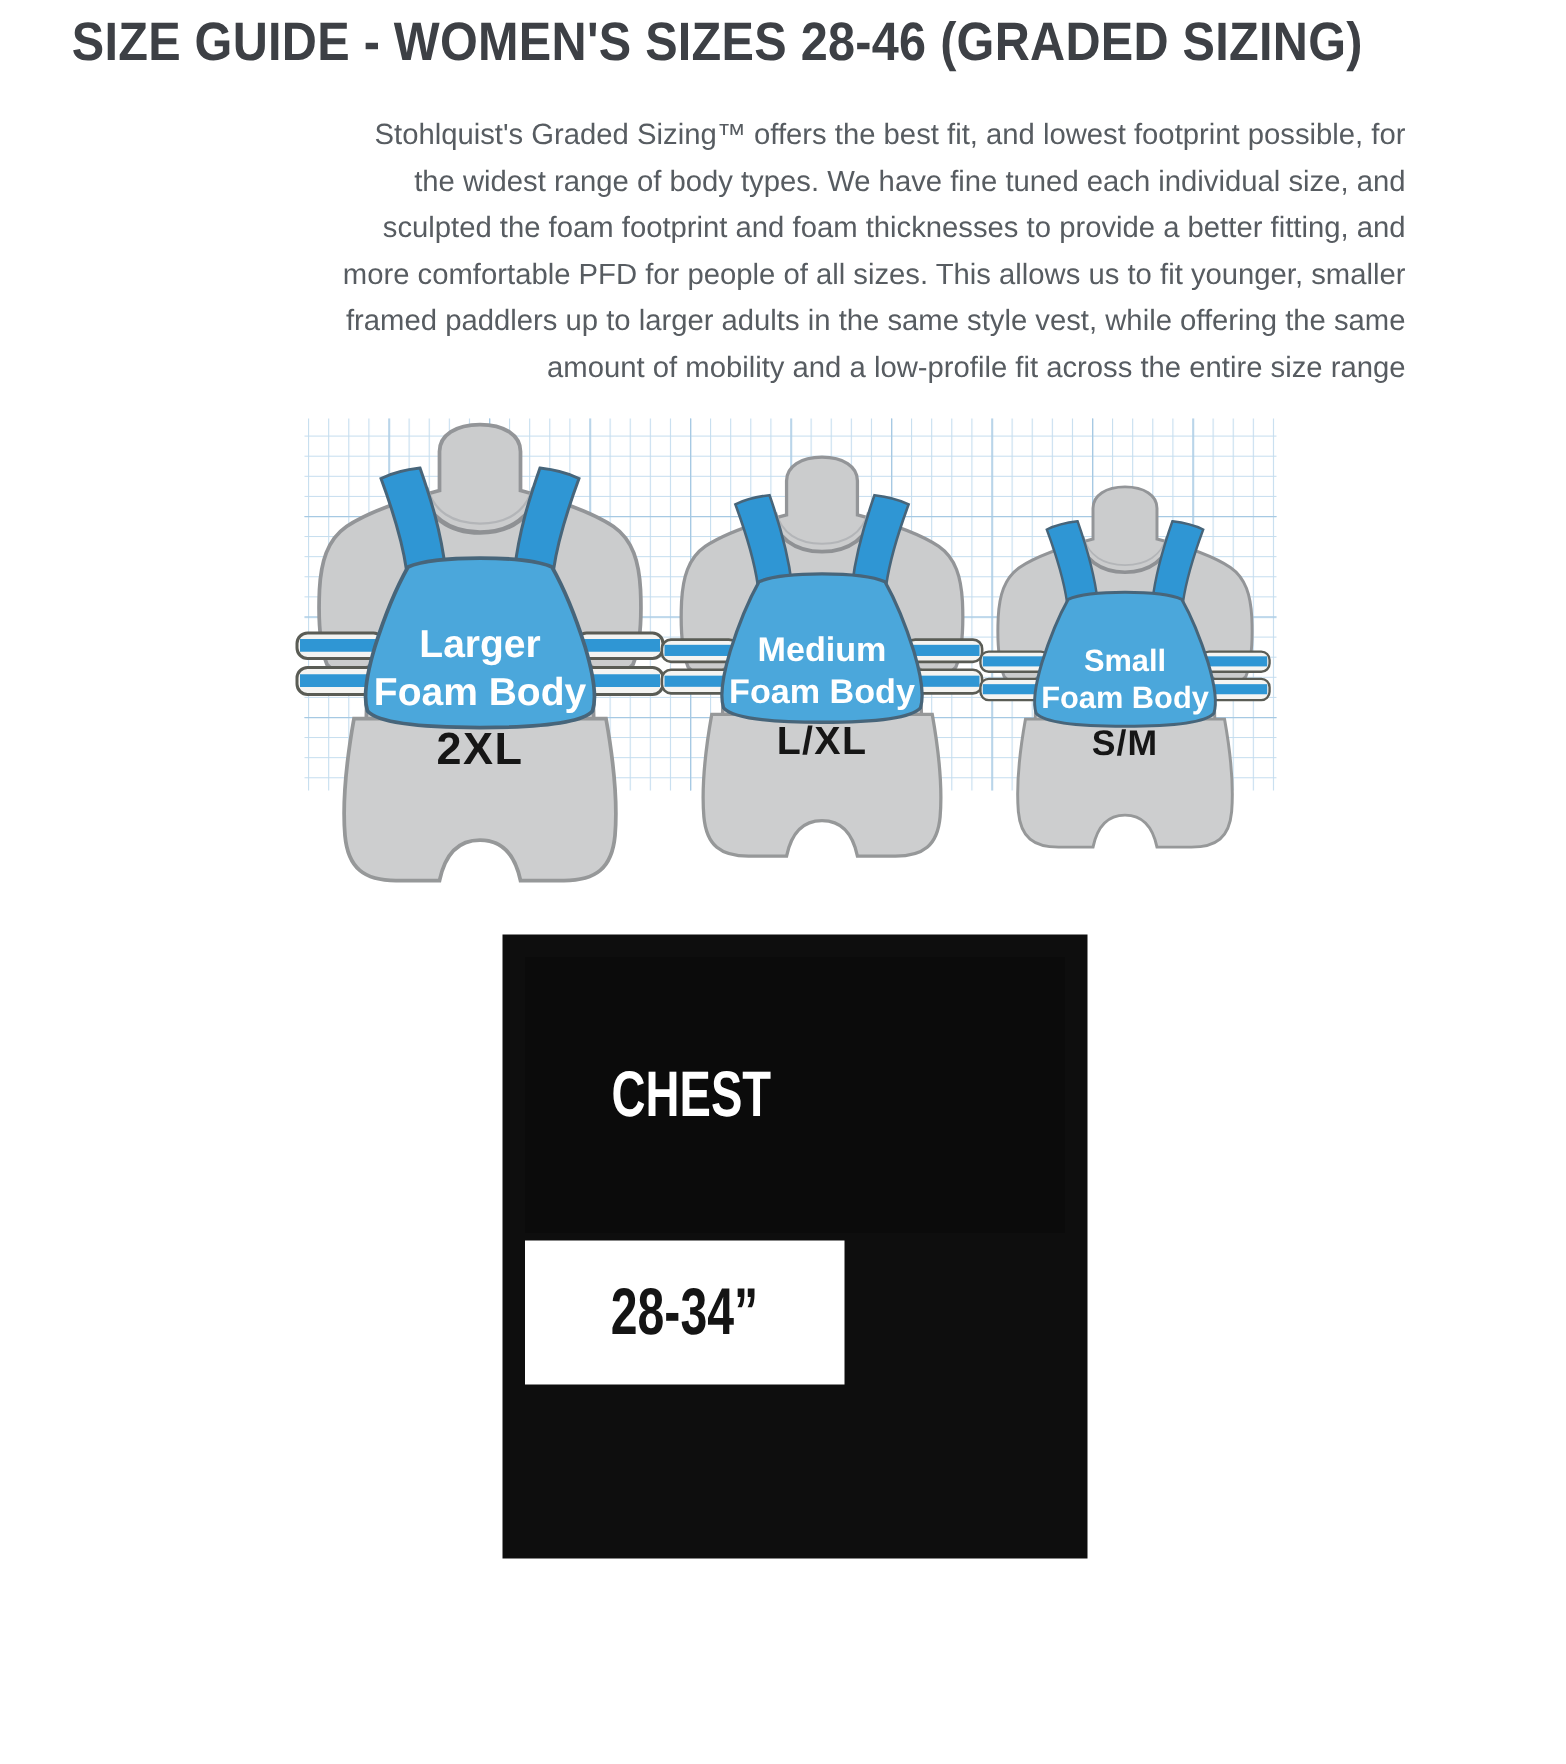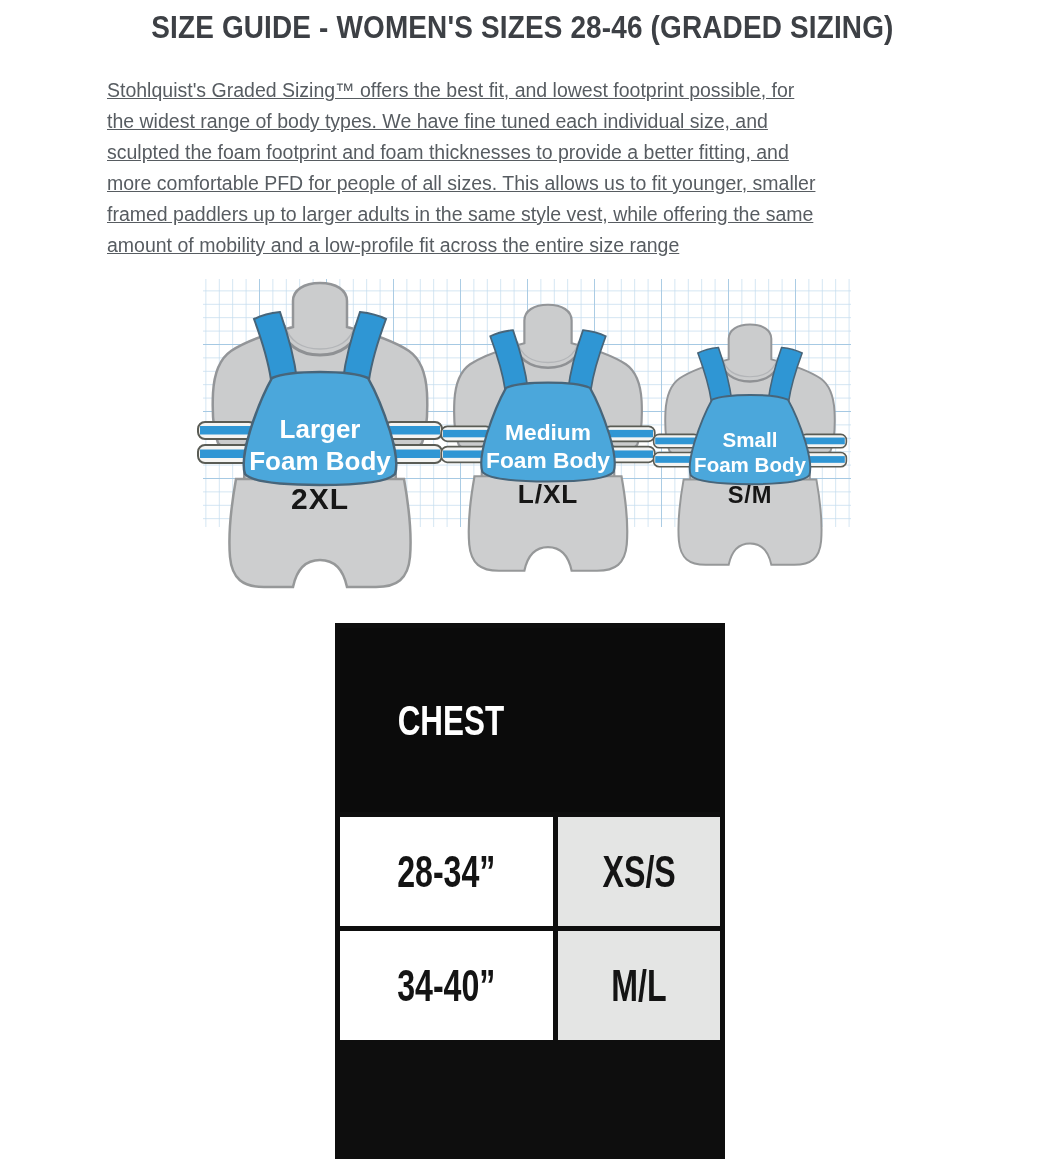--- a/index.html
+++ b/index.html
@@ -1,46 +1,45 @@
 <!DOCTYPE html>
 <html><head>
 <meta charset="utf-8">
 <style>
   html,body{margin:0;padding:0;}
   body{
     width:1044px;height:1176px;background:#ffffff;overflow:hidden;
     font-family:"Liberation Sans",sans-serif;position:relative;
   }
   .page-title{
-    margin:13px 0 0 0;text-align:center;white-space:nowrap;
-    font-size:31px;line-height:30px;font-weight:bold;color:#3d4045;
+    margin:13px 0 0 0;white-space:nowrap;
+    font-size:36px;line-height:30px;font-weight:bold;color:#3d4045;
     letter-spacing:.2px;
   }
   .page-title .cond-t{display:inline-block;transform:scaleX(.9);transform-origin:center;}
   .intro{
-    width:830px;margin:32px auto 16px auto;text-align:left;
+    width:830px;margin:32px auto 16px auto;text-align:right;
     font-size:19.5px;line-height:31px;color:#575c61;
     white-space:pre-line;
-    text-decoration:underline;
   }
   .illustration-wrap{width:660px;height:320px;margin:14px auto 0 auto;position:relative;}
   svg text{font-family:"Liberation Sans",sans-serif;}
   .vest-label{fill:#ffffff;font-weight:bold;font-size:26px;text-anchor:middle;}
   .size-label{fill:#161616;font-weight:bold;font-size:30px;text-anchor:middle;letter-spacing:1px;}
 
   
   .size-table{
     margin:26px 0 0 335px;width:390px;box-sizing:border-box;
-    background:#0e0e0e;padding:5px;display:flex;flex-direction:column;gap:5px;
+    background:#0e0e0e;padding:15px;display:flex;flex-direction:column;gap:5px;
   }
   .tbl-header{height:184px;background:#0b0b0b;display:flex;align-items:center;}
   .hdr-text{width:222px;text-align:center;color:#ffffff;font-weight:bold;
     font-size:43px;line-height:53px;}
   .cond{display:inline-block;transform:scaleX(.73);transform-origin:center;white-space:nowrap;}
-  .tbl-row{display:flex;gap:5px;height:109px;}
+  .tbl-row{display:flex;gap:5px;height:96px;}
   .cell{display:flex;align-items:center;justify-content:center;
     font-weight:bold;font-size:44px;color:#141414;}
   .cell.chest{width:213px;background:#ffffff;}
   .cell.size{flex:1;background:#e4e5e4;}
 </style>
 </head>
 <body>
 
 <h1 class="page-title"><span class="cond-t">SIZE GUIDE - WOMEN'S SIZES 28-46 (GRADED SIZING)</span></h1>
 
@@ -127,27 +126,16 @@
   <div class="tbl-header">
     <div class="hdr-text">
       <div><span class="cond">CHEST</span></div>
     </div>
   </div>
 
   <div class="tbl-row">
     <div class="cell chest">
         <span class="cond">28-34”</span>
       </div>
-    <div class="cell size">
-        <span class="cond">XS/S</span>
-      </div>
-  </div>
-  <div class="tbl-row">
-    <div class="cell chest">
-        <span class="cond">34-40”</span>
-      </div>
-    <div class="cell size">
-        <span class="cond">M/L</span>
-      </div>
   </div>
   <div class="tbl-row">
   </div>
 </div>
 
 </body></html>

